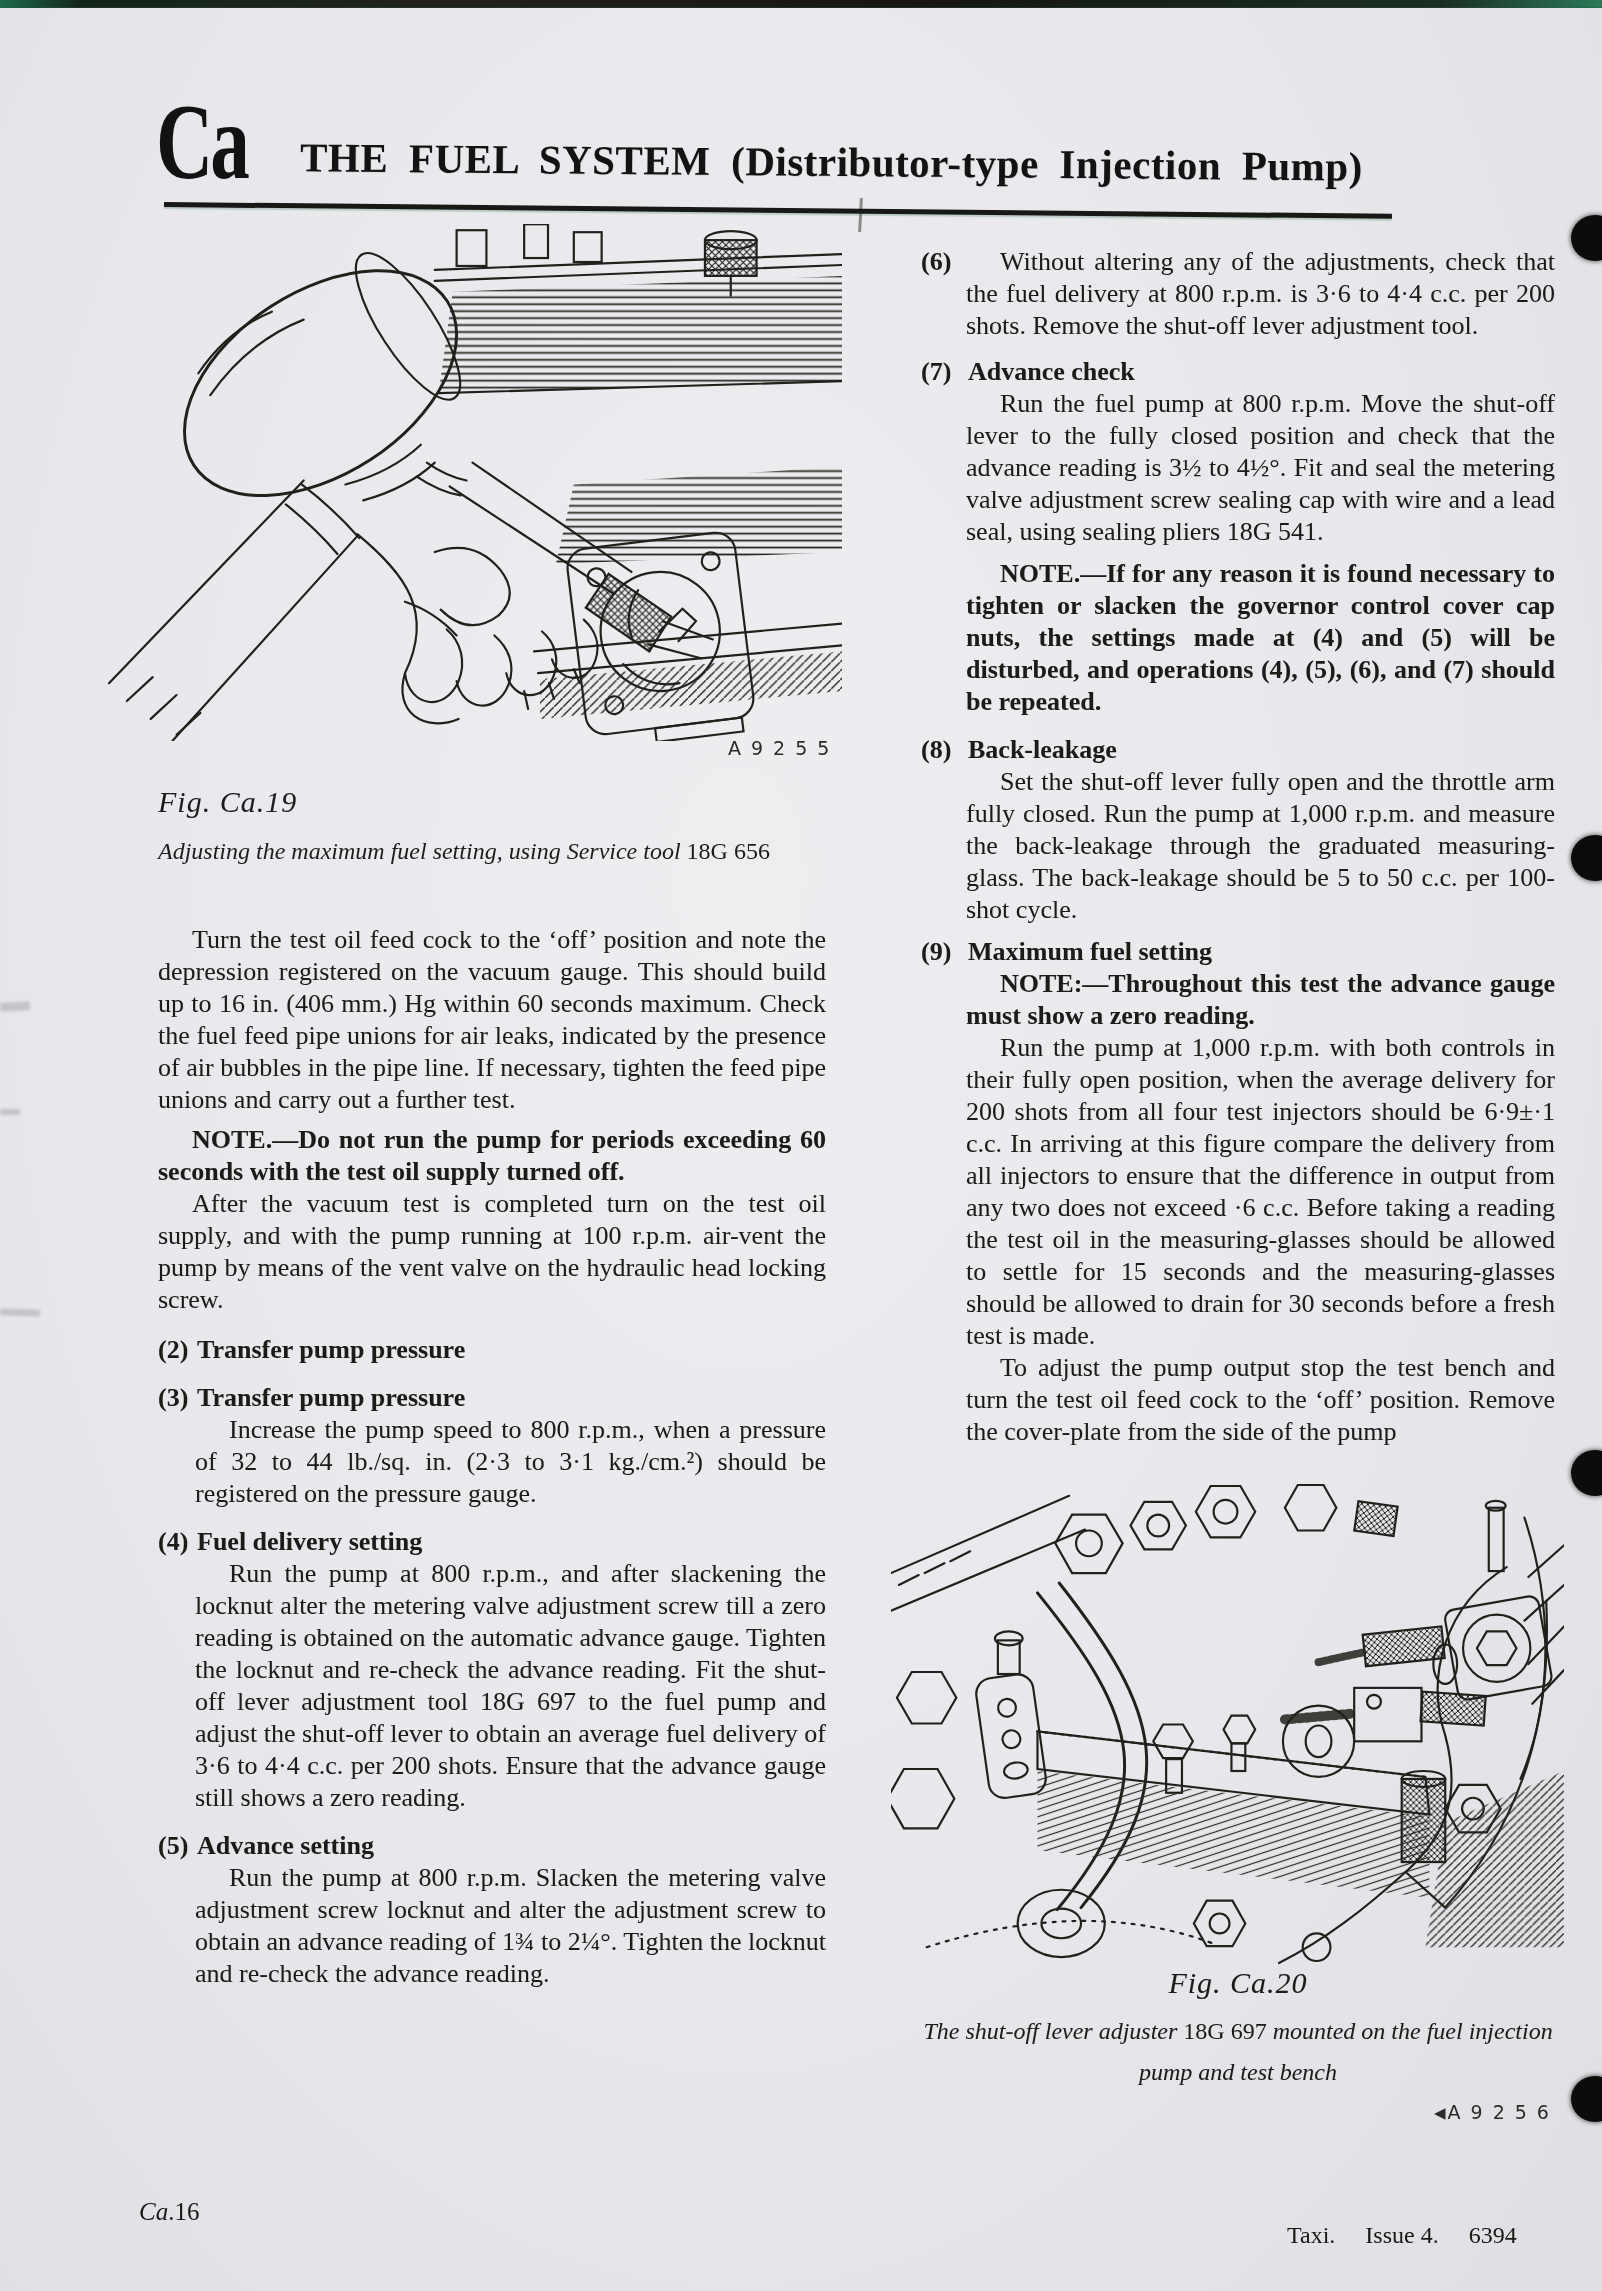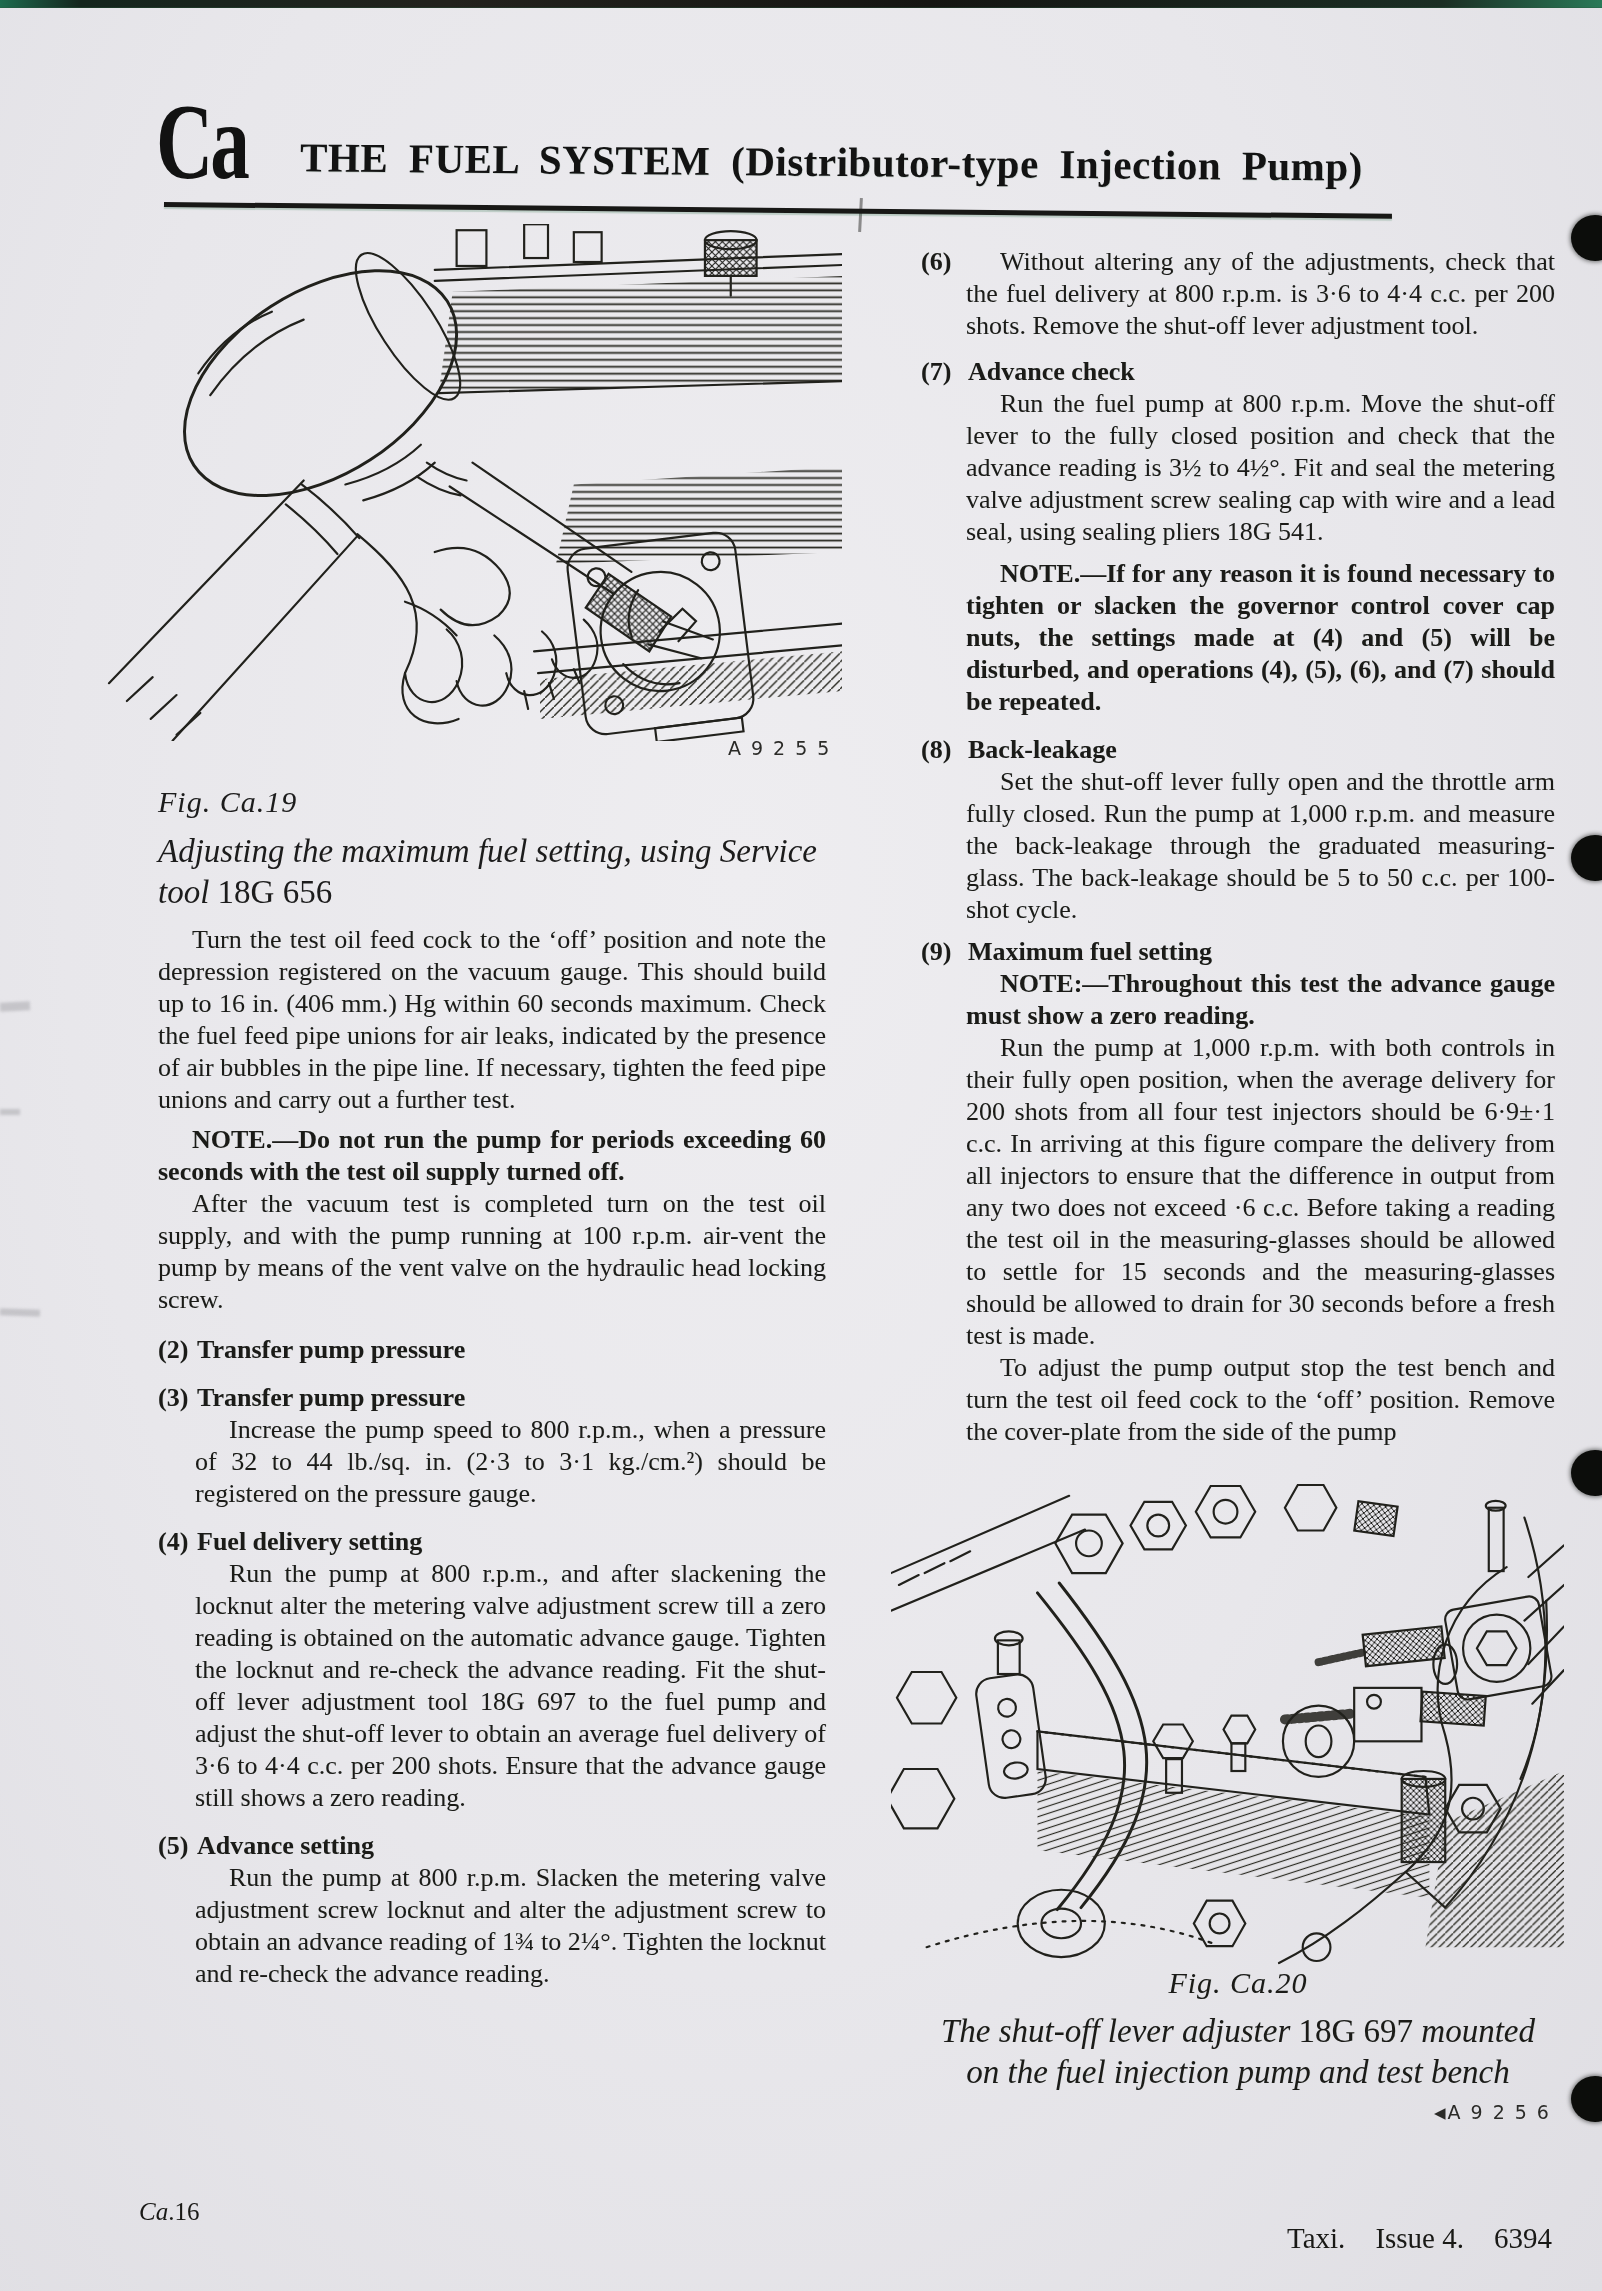--- a/index.html
+++ b/index.html
@@ -39,27 +39,27 @@
   .fig19 svg{width:735px;height:517px;}
   .fig20wrap{position:relative;width:673px;height:483px;margin-left:-30px;}
   .fig20wrap svg{width:673px;height:483px;}
   .photo-ref{position:absolute;font-family:"DejaVu Sans",sans-serif;font-size:19px;
     letter-spacing:10px;color:#2b2b28;font-weight:500;white-space:nowrap;}
   .ref19{left:728px;top:737px;}
   .ref20{left:1434px;top:2101px;}
   .ref-arrow{font-size:15px;letter-spacing:2px;vertical-align:1px;}
   .fig-captions{position:absolute;left:158px;top:785px;width:668px;text-align:left;}
   .figtitle{font-style:italic;font-size:30px;letter-spacing:1px;margin-bottom:12px;}
-  .figcap{font-style:italic;font-size:33px;line-height:41px;}
+  .figcap{font-style:italic;font-size:24px;line-height:41px;}
   .upright{font-style:normal;}
   .fig20caps{text-align:center;margin-top:2px;}
   
   .footer-left{position:absolute;left:139px;top:2198px;font-size:25px;color:#191916;}
   .footer-left .it{font-style:italic;}
-  .footer-right{position:absolute;left:1287px;top:2222px;font-size:29px;color:#191916;}
+  .footer-right{position:absolute;left:1287px;top:2222px;font-size:24px;color:#191916;}
   .footer-right span{margin-right:30px;}
   .footer-right span:last-child{margin-right:0;}
   
   .hole{position:absolute;right:-16px;width:48px;height:46px;border-radius:50%;
     background:#0c0d0b;box-shadow:0 0 4px 1px rgba(12,14,12,.55);}
   .h1{top:215px}.h2{top:835px}.h3{top:1450px}.h4{top:2076px}
   
   .streak{position:absolute;background:rgba(125,125,130,.32);filter:blur(1.5px);}
   .st1{left:0;top:1002px;width:30px;height:9px;transform:rotate(-3deg);}
   .st2{left:0;top:1109px;width:20px;height:6px;}

